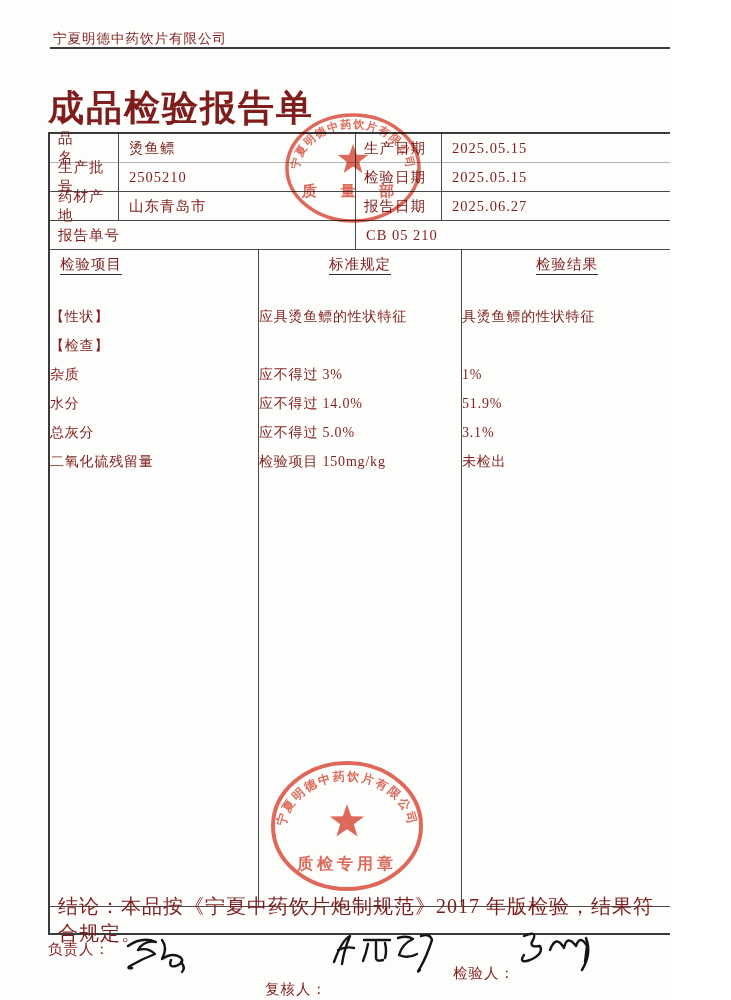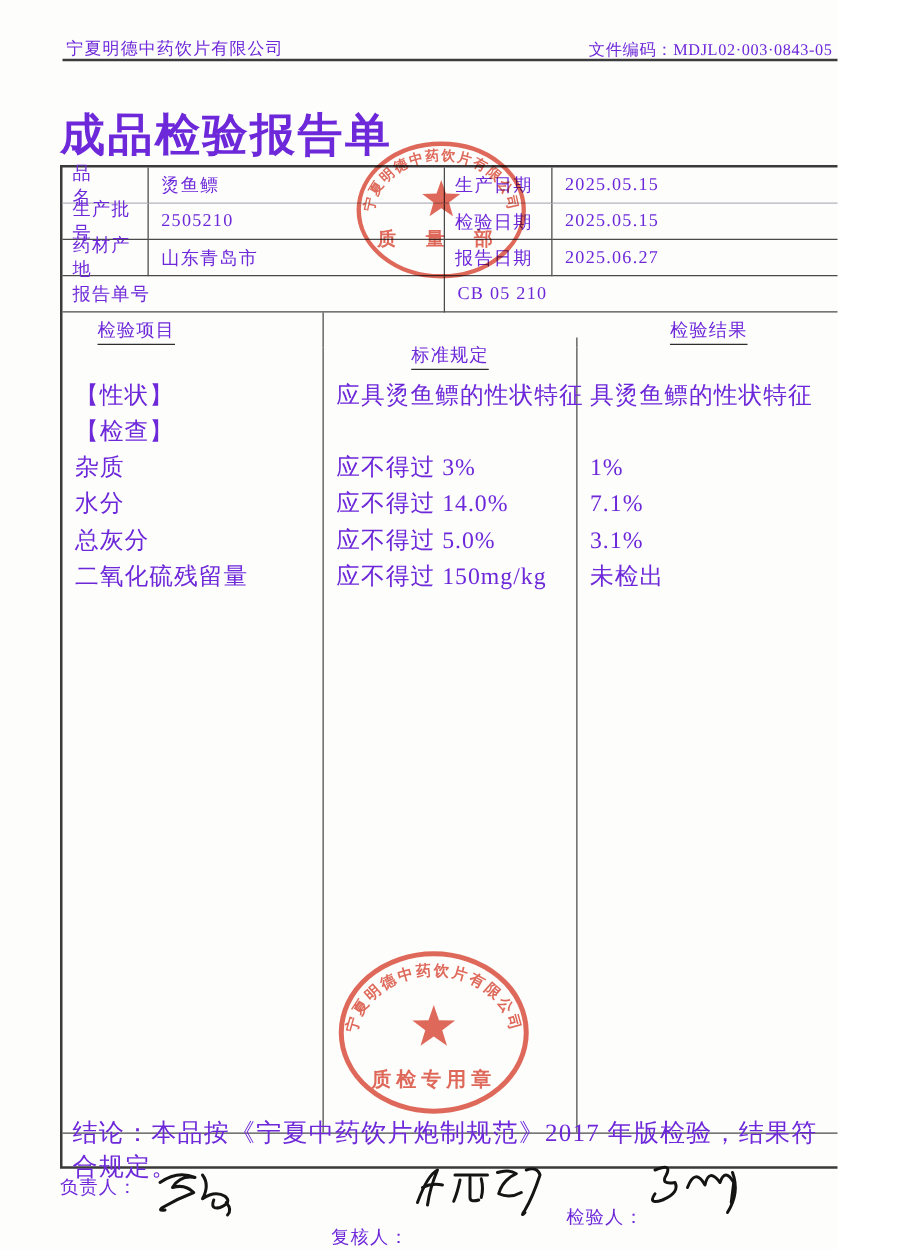--- a/index.html
+++ b/index.html
@@ -1,19 +1,19 @@
 <!DOCTYPE html>
 <html><head>
 <meta charset="utf-8">
 <style>
   * { margin:0; padding:0; box-sizing:border-box; }
   html,body { background:#ffffff; }
   .page {
     position:relative; width:670px; height:1000px; background:#fdfdfc;
-    font-family:"Liberation Serif","DejaVu Serif",serif; color:#6d28d9; overflow:hidden;
+    font-family:"Liberation Serif","DejaVu Serif",serif; color:#7f1d1d; overflow:hidden;
   }
   
   .hdr-company { position:absolute; left:53px; top:30px; font-size:13.5px; letter-spacing:1px; }
   .hdr-code    { position:absolute; right:4px; top:31px; font-size:13px; letter-spacing:.5px; }
   .hdr-rule    { position:absolute; left:50px; top:47px; width:680px; height:2px; background:#3c3c3c; }
   
   .title { position:absolute; left:48px; top:84px; width:626px; text-align:left;
            font-size:36px; font-weight:bold; letter-spacing:2px; }
   
   .rtable { position:absolute; left:48px; top:132px; width:626px; height:803px;
@@ -23,48 +23,47 @@
   .icell { height:29px; font-size:14.5px; letter-spacing:1px; display:flex; align-items:center;
            padding-left:8px; border-bottom:1px solid #4a4a4a; border-right:1px solid #4a4a4a; }
   .icell.last { border-right:none; }
   .icell.lite { border-bottom:1px solid #b4b4bc; }
   .icell.span2 { grid-column:span 2; }
   .icell.val { padding-left:10px; }
   
   .mhead { display:flex; height:28px; }
   .mh { font-size:14.5px; letter-spacing:1px; padding-top:5px; }
   .mh .uline { border-bottom:1px solid #2e2e2e; padding-bottom:2px; }
-  .mh.c1 { width:209px; border-right:1px solid #4a4a4a; padding-left:28px; }
-  .mh.c2 { width:203px; border-right:1px solid #4a4a4a; text-align:center;margin-top:20px; }
+  .mh.c1 { width:209px; border-right:1px solid #4a4a4a; padding-left:10px; }
+  .mh.c2 { width:203px; border-right:1px solid #4a4a4a; text-align:center; }
   .mh.c3 { flex:1; text-align:center; }
   
   .mbody { display:flex; flex:1; }
   .mcol { padding-top:24px; }
   .mcol.c1 { width:209px; border-right:1px solid #4a4a4a; }
   .mcol.c2 { width:203px; border-right:1px solid #4a4a4a; }
   .mcol.c3 { flex:1; }
-  .line { height:29px; line-height:29px; font-size:19px; letter-spacing:.8px;
-          padding-left:10px; white-space:nowrap; }
+  .line { height:29px; line-height:29px; font-size:14px; letter-spacing:.8px;
+          white-space:nowrap; }
   
   .concl { height:27px; border-top:1px solid #4a4a4a; display:flex; align-items:center;
            padding-left:8px; font-size:20px; letter-spacing:1px; }
   
   .sig-label { position:absolute; font-size:14.5px; letter-spacing:1px; top:940px; }
   .sig-svg { position:absolute; pointer-events:none; }
   .sig-svg path { fill:none; stroke:#141414; stroke-width:2.4; stroke-linecap:round; stroke-linejoin:round; }
   
   .stamp { position:absolute; opacity:.78; mix-blend-mode:multiply; pointer-events:none; }
 </style>
 </head>
 <body>
 
 <div class="page">
 
   <div class="hdr-company">宁夏明德中药饮片有限公司</div>
-  <div class="hdr-code">文件编码：MDJL02·003·0843-05</div>
   <div class="hdr-rule"></div>
 
   <div class="title">成品检验报告单</div>
 
   <div class="rtable">
 
     <div class="igrid">
       <div class="icell lite">品　　名</div>
       <div class="icell lite val">烫鱼鳔</div>
       <div class="icell lite">生产日期</div>
@@ -98,27 +97,27 @@
         <div class="line">水分</div>
         <div class="line">总灰分</div>
         <div class="line">二氧化硫残留量</div>
       </div>
       <div class="mcol c2">
         <div class="line">应具烫鱼鳔的性状特征</div>
         <div class="line"></div>
         <div class="line">应不得过 3%</div>
         <div class="line">应不得过 14.0%</div>
         <div class="line">应不得过 5.0%</div>
-        <div class="line">应不得过 150mg/kg</div>
+        <div class="line">检验项目 150mg/kg</div>
       </div>
       <div class="mcol c3">
         <div class="line">具烫鱼鳔的性状特征</div>
         <div class="line"></div>
         <div class="line">1%</div>
-        <div class="line">7.1%</div>
+        <div class="line">51.9%</div>
         <div class="line">3.1%</div>
         <div class="line">未检出</div>
       </div>
     </div>
 
     <div class="concl">结论：本品按《宁夏中药饮片炮制规范》2017 年版检验，结果符合规定。</div>
   </div>
 
   <div class="sig-label" style="left:48px;">负责人：</div>
   <div class="sig-label" style="left:265px;margin-top:40px;">复核人：</div>

